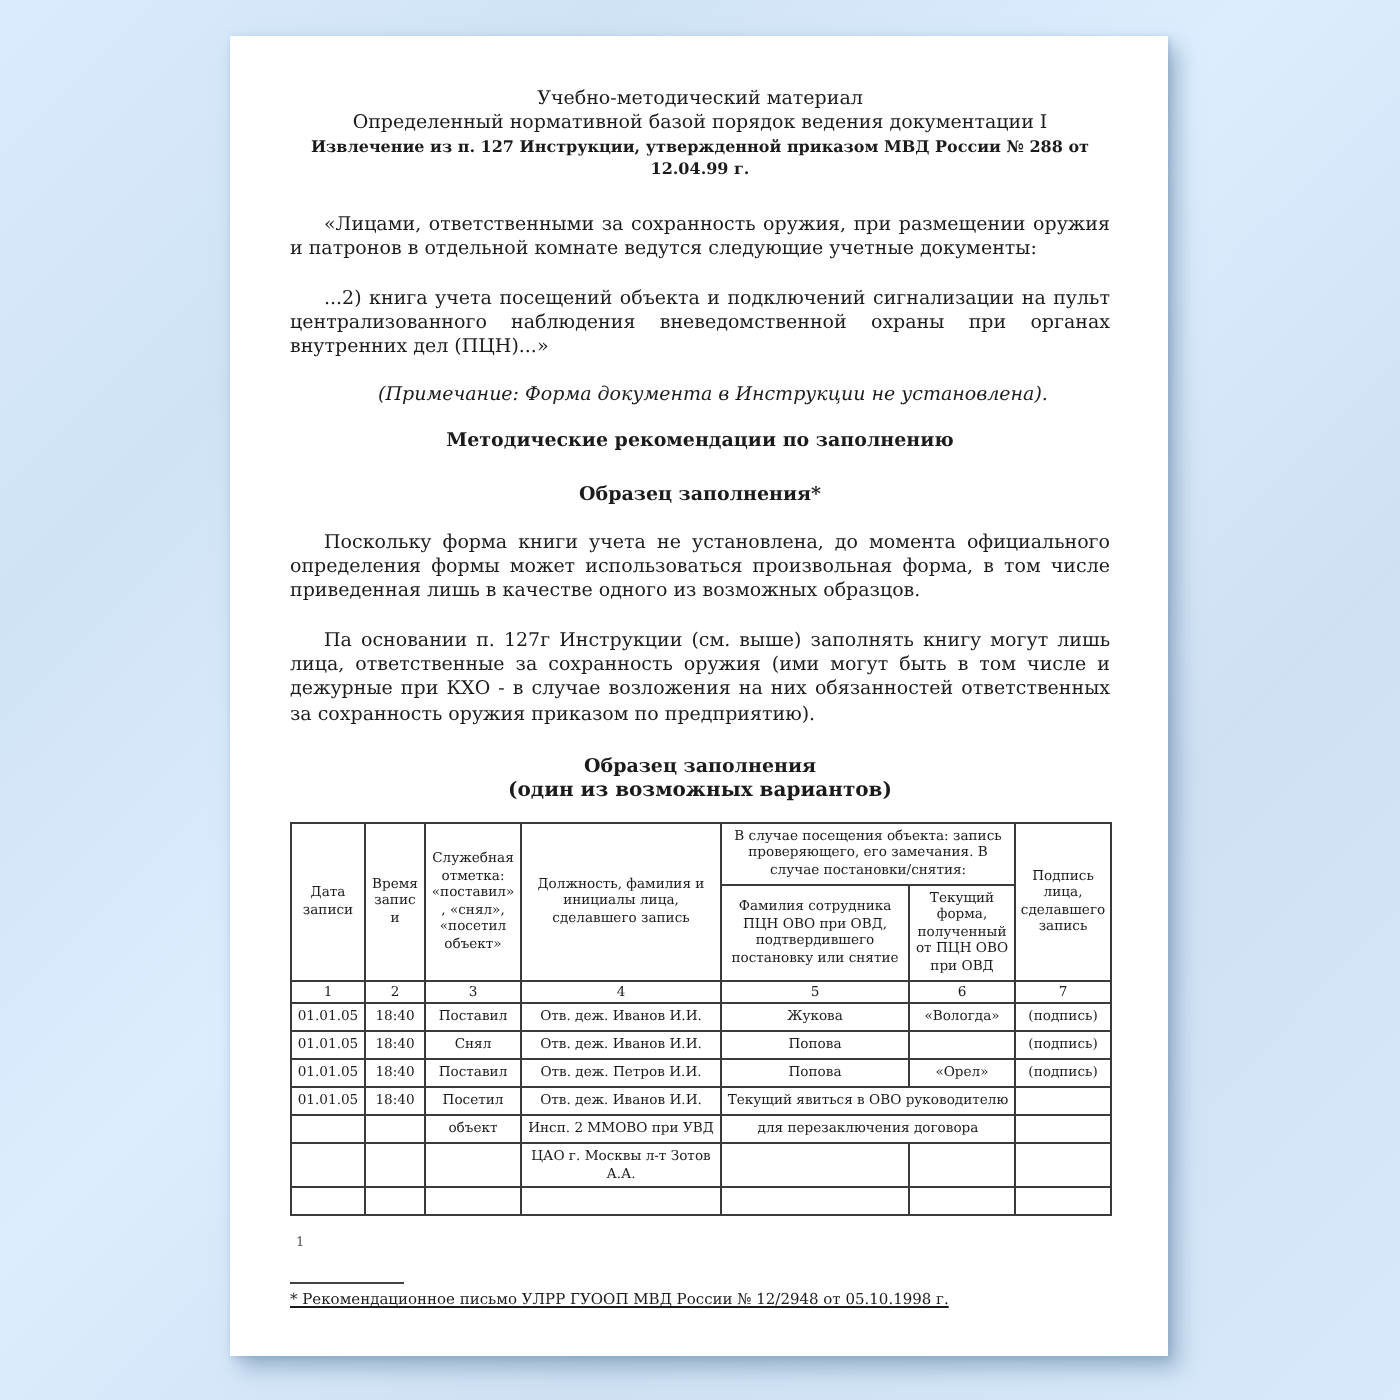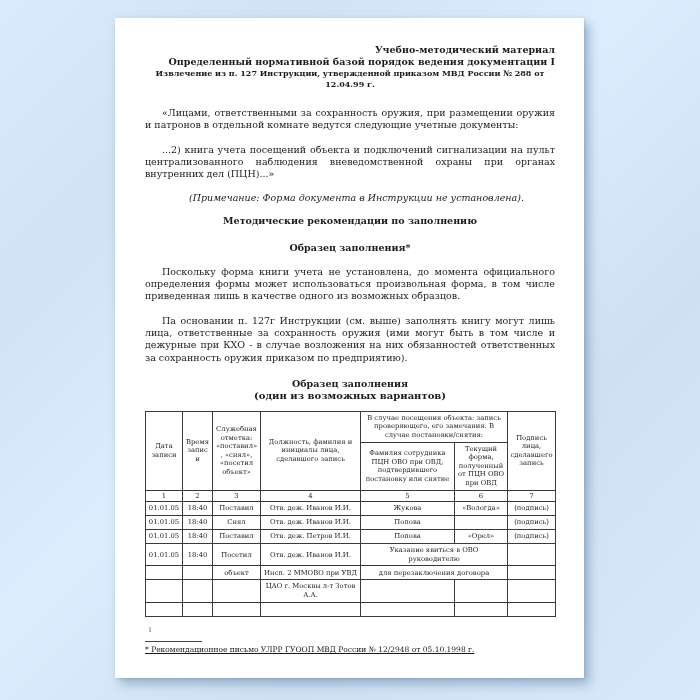--- a/index.html
+++ b/index.html
@@ -13,21 +13,21 @@
   .page {
     position: absolute;
     left: 115px; top: 18px;
     width: 469px; height: 660px;
     background: #ffffff;
     box-shadow: 5px 6px 10px rgba(104, 136, 168, 0.55), 1px 1px 3px rgba(120,150,180,0.35);
     padding: 26px 29px 0 30px;
     color: #1b1b1b;
   }
   .title-block { text-align: center; }
-  .title-line1, .title-line2 { font-size: 9.5px; font-weight: bold; line-height: 12px; text-align: right; }
+  .title-line1, .title-line2 { font-size: 9.5px; font-weight: normal; line-height: 12px; }
   .title-line3 { font-size: 8px; font-weight: bold; line-height: 11px; }
   .body-text { font-size: 9.5px; line-height: 12.3px; text-align: justify; text-indent: 17px; }
   .p1 { margin-top: 17px; }
   .p  { margin-top: 12px; }
   .note { font-style: italic; text-indent: 13px; text-align: center; }
   .centered-heading { text-align: center; font-weight: bold; font-size: 9.5px; line-height: 12px; }
   .h-sample { margin-top: 15px; }
   .h-method { margin-top: 10px; }
   .h-table { margin-top: 14px; }
   .h-table-sub { text-align: center; font-size: 10px; line-height: 12px; font-weight: bold; }
@@ -139,21 +139,21 @@
           <td>Отв. деж. Петров И.И.</td>
           <td>Попова</td>
           <td>«Орел»</td>
           <td>(подпись)</td>
         </tr>
         <tr>
           <td>01.01.05</td>
           <td>18:40</td>
           <td>Посетил</td>
           <td>Отв. деж. Иванов И.И.</td>
-          <td colspan="2">Указание явиться в ОВО руководителю</td>
+          <td colspan="2">Текущий явиться в ОВО руководителю</td>
           <td></td>
         </tr>
         <tr>
           <td></td>
           <td></td>
           <td>объект</td>
           <td>Инсп. 2 ММОВО при УВД</td>
           <td colspan="2">для перезаключения договора</td>
           <td></td>
         </tr>

